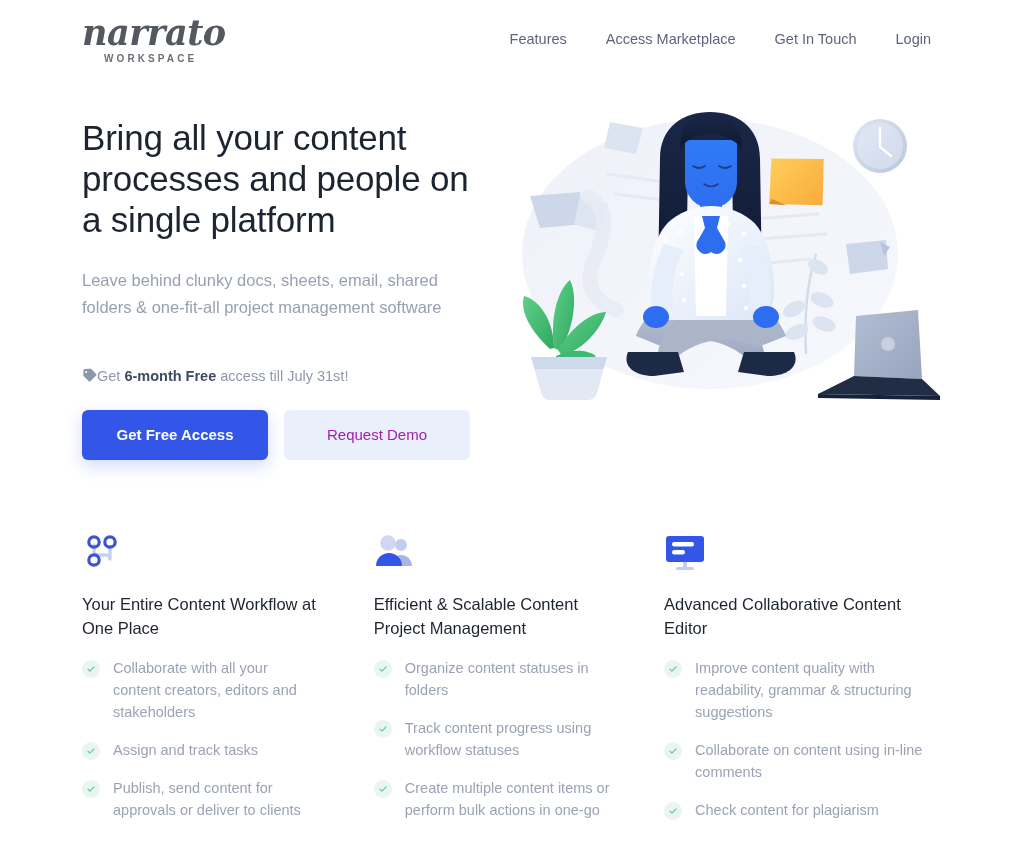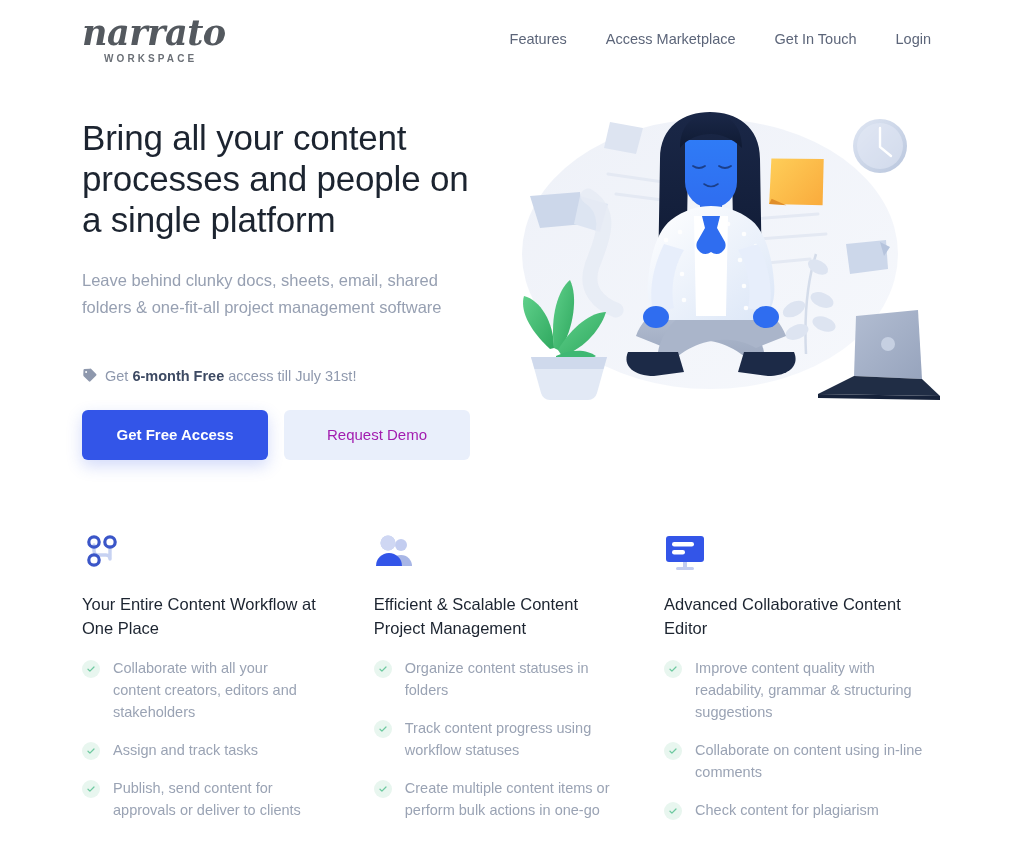--- a/index.html
+++ b/index.html
@@ -86,21 +86,21 @@
     font-size: 16.5px;
     line-height: 1.66;
     color: #97a0b2;
     margin: 0;
     max-width: 392px;
     font-weight: 400;
   }
   .promo {
     display: flex;
     align-items: center;
-    gap: 8px;
+    gap: 0;
     margin-top: 46px;
     font-size: 14.5px;
     color: #8e98ad;
   }
   .promo .tag-icon { flex: 0 0 auto; display:block; }
   .promo-strong { color: #3d4a63; font-weight: 700; }
   .promo-text { white-space: nowrap; }
 
   .cta-row {
     display: flex;

